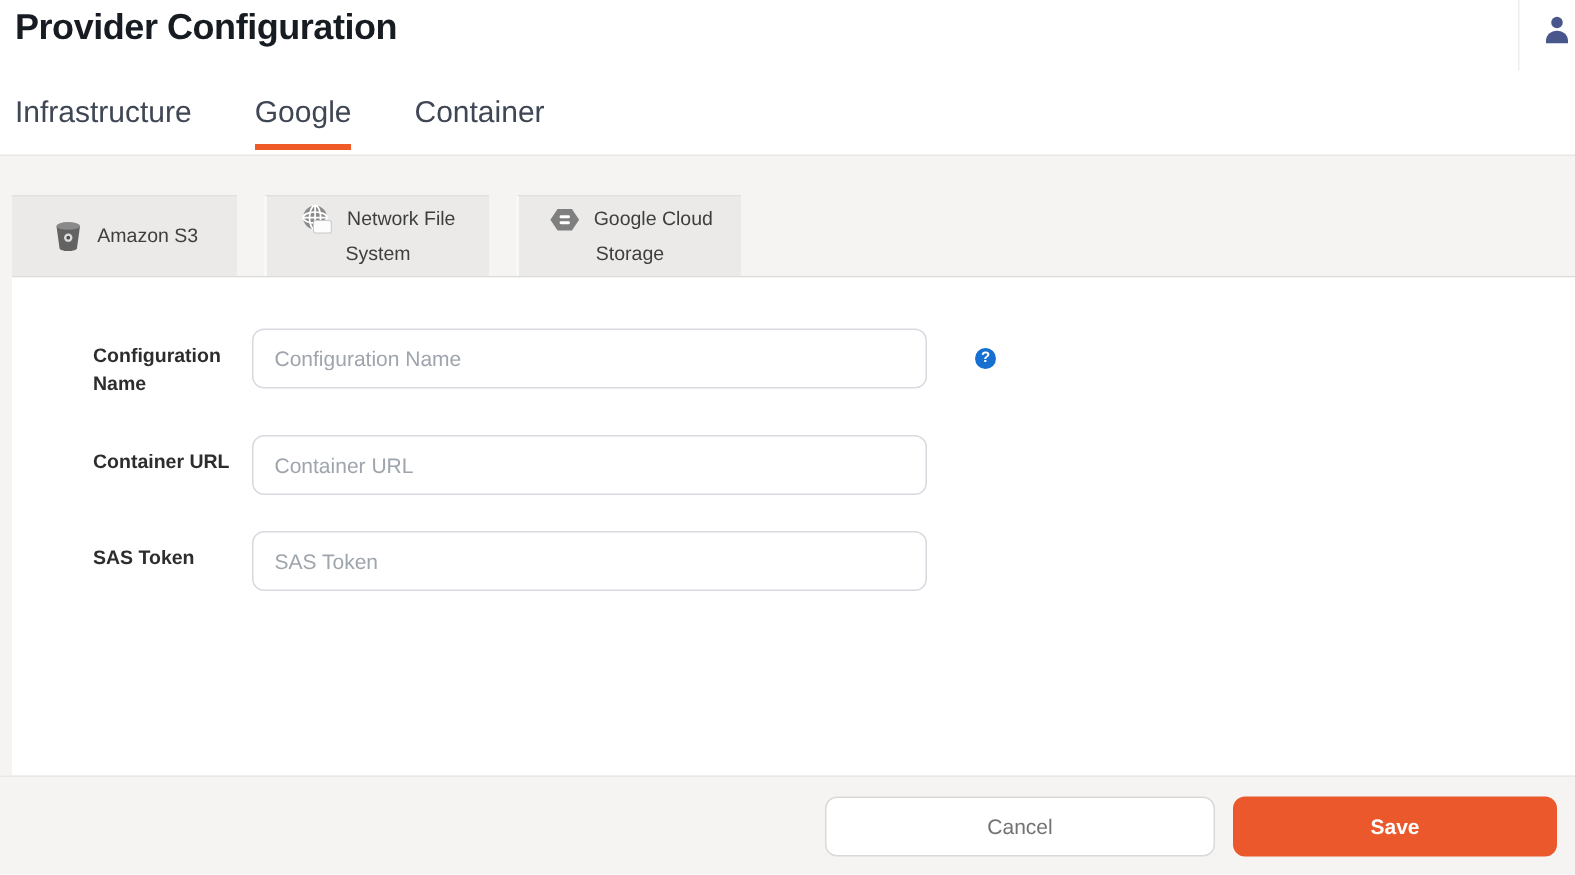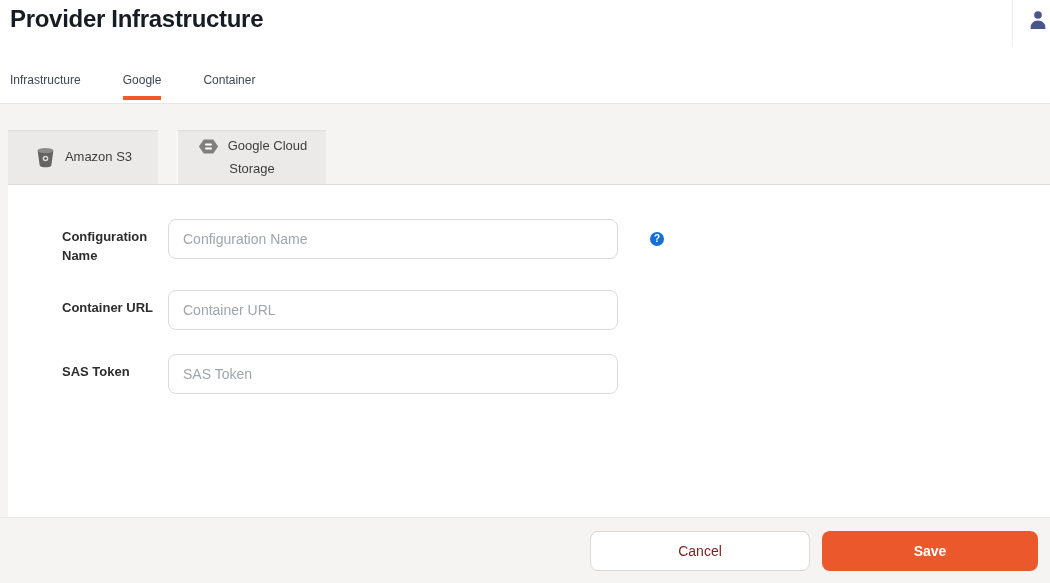--- a/index.html
+++ b/index.html
@@ -39,21 +39,21 @@
   }
 
   
   .nav {
     position:absolute;
     left:10px; bottom:0;
     display:flex;
     gap:42px;
   }
   .nav-tab {
-    font-size:12px;
+    font-size:20px;
     color:#3f4654;
     padding-bottom:16px;
     position:relative;
     cursor:pointer;
   }
   .nav-tab.active::after {
     content:"";
     position:absolute;
     left:0; right:0; bottom:3px;
     height:4px;
@@ -160,38 +160,38 @@
     padding-right:12px;
   }
   .btn {
     height:40px;
     border-radius:8px;
     font-size:14px;
     cursor:pointer;
     font-family:"Liberation Sans", sans-serif;
   }
   .btn-cancel {
-    width:220px;
+    width:260px;
     background:#fff;
     border:1px solid #d9d9d9;
-    color:#7f1d1d;
+    color:#737373;
   }
   .btn-save {
     width:216px;
     background:#ea582b;
     border:none;
     color:#fff;
     font-weight:700;
   }
 </style>
 </head>
 <body>
 
 <div class="header">
-  <div class="page-title">Provider Infrastructure</div>
+  <div class="page-title">Provider Configuration</div>
 
   <div class="header-divider"></div>
   <div class="user-btn">
     <span>
       <svg width="20" height="20" viewBox="0 0 24 24" fill="#49568b">
         <circle cx="12" cy="7.2" r="4.6"></circle>
         <path d="M3.2 22c0-4.9 3.9-8.2 8.8-8.2s8.8 3.3 8.8 8.2v2H3.2z"></path>
       </svg>
     </span>
   </div>
@@ -213,20 +213,33 @@
           <svg width="23" height="23" viewBox="0 0 24 24">
             <path d="M3.8 4.8 L5.9 20.1 C5.9 21.3 8.6 22.3 12 22.3 C15.4 22.3 18.1 21.3 18.1 20.1 L20.2 4.8 Z" fill="#636363"></path>
             <ellipse cx="12" cy="4.8" rx="8.2" ry="2.7" fill="#8a8a8a"></ellipse>
             <circle cx="12" cy="13" r="2.9" fill="#dedede"></circle>
             <circle cx="12" cy="13" r="1.3" fill="#4c4c4c"></circle>
           </svg>
         </span><span>Amazon S3</span>
       </div>
     </div>
 
+    <div class="ptab">
+      <div class="ptab-inner">
+        <span class="ticon">
+          <svg width="23" height="23" viewBox="0 0 24 24">
+            <circle cx="10.5" cy="10.5" r="8.3" fill="#8b8b8b"></circle>
+            <path d="M2.2 10.5 H18.8 M10.5 2.2 V18.8" stroke="#fff" stroke-width="1.2" fill="none"></path>
+            <ellipse cx="10.5" cy="10.5" rx="3.9" ry="8.3" fill="none" stroke="#fff" stroke-width="1.2"></ellipse>
+            <ellipse cx="10.5" cy="10.5" rx="8.3" ry="3.9" fill="none" stroke="#fff" stroke-width="1.2"></ellipse>
+            <rect x="9.4" y="12.6" width="12.4" height="8.6" rx="1.4" fill="#fdfdfd" stroke="#c9c9c9" stroke-width="0.7"></rect>
+          </svg>
+        </span><span>Network File System</span>
+      </div>
+    </div>
 
     <div class="ptab">
       <div class="ptab-inner">
         <span class="ticon">
           <svg width="23" height="23" viewBox="0 0 24 24">
             <polygon points="2,12 7,4.6 17,4.6 22,12 17,19.4 7,19.4" fill="#7f7f7f"></polygon>
             <rect x="8.4" y="8.9" width="7.2" height="2.1" rx="1" fill="#fff"></rect>
             <rect x="8.4" y="13" width="7.2" height="2.1" rx="1" fill="#fff"></rect>
           </svg>
         </span><span>Google Cloud Storage</span>

